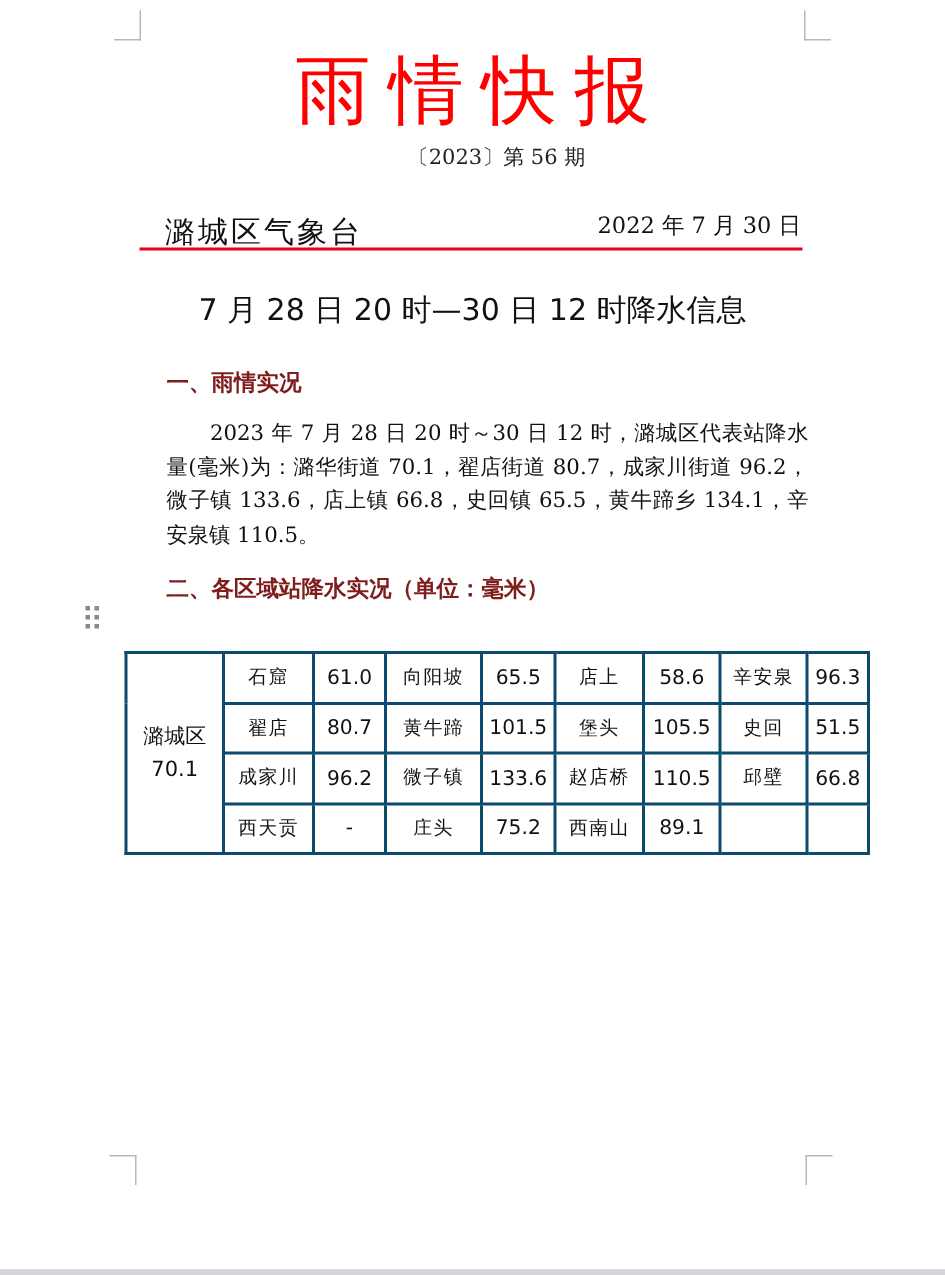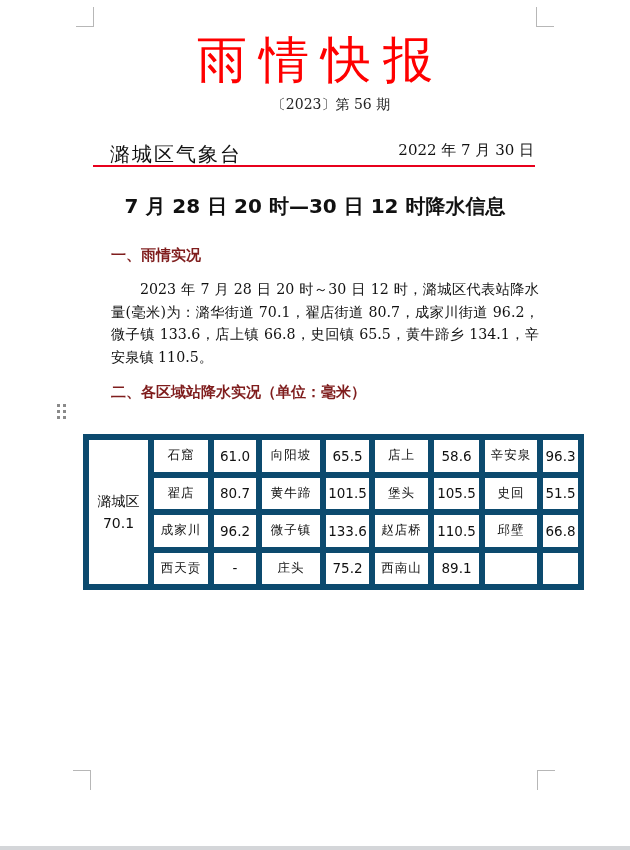--- a/index.html
+++ b/index.html
@@ -25,41 +25,41 @@
   .issue {
     position: absolute; left: 16px; top: 96px; width: 630px; text-align: center;
     font-size: 14px; color: #222;
   }
   .org { position: absolute; left: 110px; top: 141px; font-size: 20px; letter-spacing: 2px; }
   .date { position: absolute; right: 96px; top: 141px; font-size: 15px; }
   .red-rule { position: absolute; left: 93px; top: 165px; width: 442px; height: 2px; background: #e8001c; }
 
   .headline {
     position: absolute; left: 0; top: 193px; width: 630px; text-align: center;
-    font-family: "DejaVu Sans", "Liberation Sans", sans-serif; font-size: 20px; font-weight: bold; color: #111;
+    font-family: "DejaVu Sans", "Liberation Sans", sans-serif; font-size: 20px; font-weight: normal; color: #111;
   }
   .section {
     position: absolute; left: 111px; font-family: "DejaVu Sans", "Liberation Sans", sans-serif;
     font-size: 15px; font-weight: bold; color: #7f1d1d;
   }
   .s1 { top: 246px; }
   .s2 { top: 383px; }
   .para {
     position: absolute; left: 111px; top: 278px; width: 428px;
     font-size: 14.2px; line-height: 22.6px; text-indent: 29px; text-align: justify; color: #111;
   }
   .drag-handle { position: absolute; left: 57px; top: 404px; width: 10px; height: 16px; }
   .drag-handle span { position: absolute; width: 3px; height: 3px; background: #8a8a8a; }
 
   table.rain {
     position: absolute; left: 83px; top: 434px; border-collapse: collapse;
     font-size: 13px; table-layout: fixed;
   }
   table.rain td {
-    border: 6px solid #0c4a6e; text-align: center; vertical-align: middle; padding: 0; height: 31.5px;
+    border: 2px solid #0c4a6e; text-align: center; vertical-align: middle; padding: 0; height: 31.5px;
   }
   table.rain td.num { font-family: "DejaVu Sans", "Liberation Sans", sans-serif; font-size: 13.5px; }
   table.rain td.name { font-family: "DejaVu Serif", "Liberation Serif", serif; font-size: 12.5px; letter-spacing: 1px; }
   table.rain td.district { font-size: 14px; line-height: 22px; }
   table.rain td.district .dval { font-family: "DejaVu Sans", "Liberation Sans", sans-serif; }
 </style>
 </head>
 <body>
 
 <div class="page">

